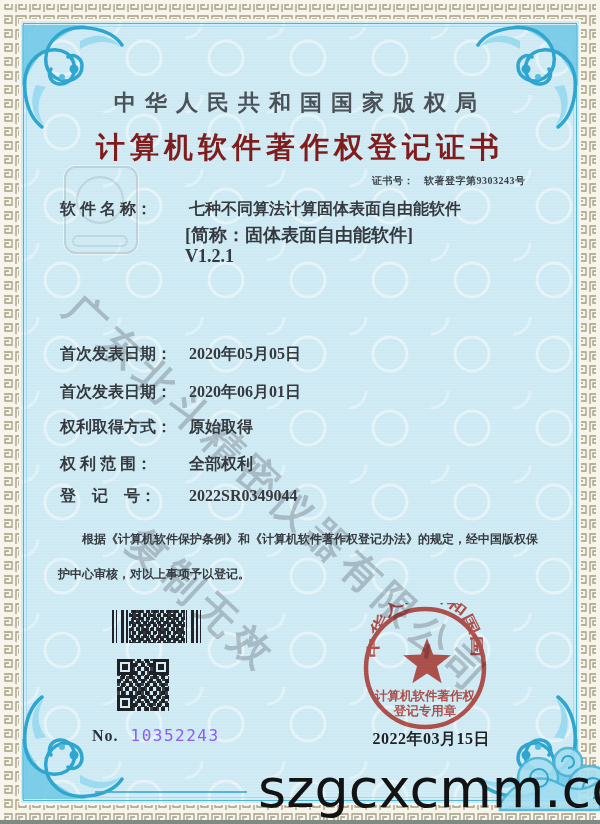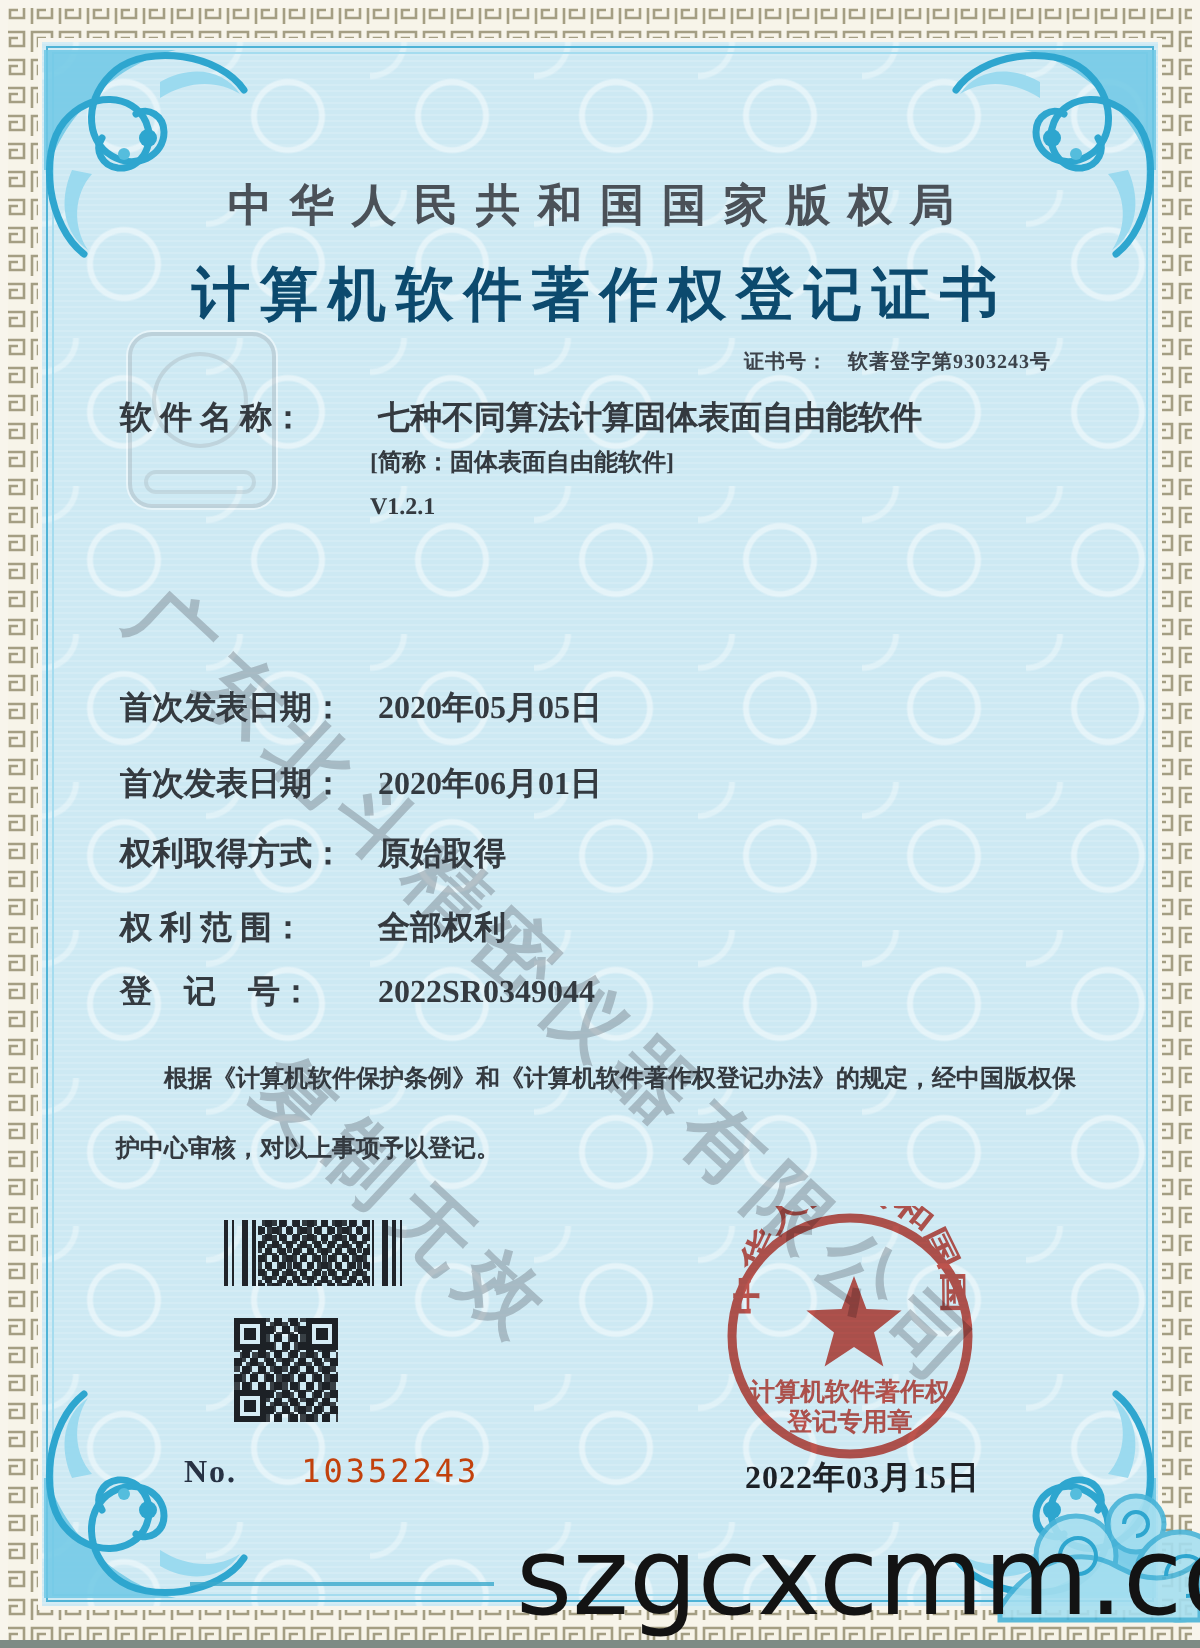--- a/index.html
+++ b/index.html
@@ -22,21 +22,21 @@
   .frame2{position:absolute; inset:26px; border:1px solid #a5dcef; pointer-events:none;}
   .ornaments{position:absolute; inset:0; pointer-events:none;}
   .bottom-edge{position:absolute; left:0; bottom:0; width:100%; height:4px; background:#7d8b85;}
   
   .authority{
     position:absolute; top:88px; left:0; width:100%; text-align:center;
     font-size:22px; font-weight:bold; letter-spacing:9px; color:#4b5158;
   }
   .title{
     position:absolute; top:128px; left:0; width:100%; text-align:center;
-    font-size:29px; font-weight:bold; letter-spacing:5px; color:#0c4a6e;
+    font-size:29px; font-weight:bold; letter-spacing:5px; color:#7f1d1d;
   }
   .certno{
     position:absolute; top:174px; left:372px;
     font-size:10px; font-weight:bold; color:#3c434b; letter-spacing:.5px;
   }
   .certno .gap{display:inline-block;width:10px;}
   
   .emboss{
     position:absolute; left:64px; top:166px; width:74px; height:88px;
     border-radius:12px;
@@ -47,21 +47,21 @@
     box-shadow: inset 0 0 0 2px rgba(160,172,178,.35);
   }
   .emboss .bar{
     position:absolute; left:8px; bottom:7px; width:56px; height:12px; border-radius:6px;
     box-shadow: inset 0 0 0 2px rgba(160,172,178,.3);
   }
   
   .row{position:absolute; left:60px; font-size:16px; font-weight:bold; color:#343a40; white-space:nowrap;}
   .row .lbl{display:inline-block; width:118px;}
   .row .val{display:inline-block; margin-left:7px;text-align:right;}
-  .subline{position:absolute; left:185px; font-size:12px; font-weight:bold; color:#343a40; white-space:nowrap;}
+  .subline{position:absolute; left:185px; font-size:18px; font-weight:bold; color:#343a40; white-space:nowrap;}
   .statement{
     position:absolute; left:58px; top:522px; width:486px;
     font-size:12px; font-weight:bold; color:#343a40;
     line-height:35px; text-indent:2em; word-break:break-all; margin:0;
   }
   
   .wm{
     position:absolute; font-size:40px; font-weight:bold; letter-spacing:7px;
     color:rgba(106,116,126,.40); transform-origin:0 0; transform:rotate(43deg);
     white-space:nowrap; pointer-events:none;
@@ -93,21 +93,21 @@
     content:""; position:absolute; inset:0;
     background:repeating-conic-gradient(rgba(29,33,38,.85) 0 25%, rgba(0,0,0,0) 0 50%);
     background-size:6px 10px; background-position:3px 2px;
   }
   .finder{position:absolute; width:16px; height:16px; border:3px solid #1d2126; background:#d6ecf5; box-sizing:border-box;}
   .finder::after{content:""; position:absolute; inset:2px; background:#1d2126;}
   .finder.tl{left:0; top:0;} .finder.tr{right:0; top:0;} .finder.bl{left:0; bottom:0;}
   
   .serial{position:absolute; left:92px; top:726px; font-size:16px; white-space:nowrap;}
   .serial .no{font-weight:bold; color:#273244; letter-spacing:1px;}
-  .serial .num{font-family:"DejaVu Sans Mono", monospace; color:#c2410c; margin-left:28px; letter-spacing:1.5px;}
+  .serial .num{font-family:"DejaVu Sans Mono", monospace; color:#8b5cf6; margin-left:8px; letter-spacing:1.5px;}
   .seal-date{
     position:absolute; left:362px; top:729px; width:128px; text-align:right;
     font-size:16px; font-weight:bold; color:#1d2126; letter-spacing:.5px;
   }
   
   .seal{position:absolute; left:360px; top:603px; width:130px; height:130px; opacity:.92; mix-blend-mode:multiply;}
   
   .site{
     position:absolute; left:258px; top:757px;
     font-family:"DejaVu Sans", sans-serif; font-size:54px; color:#131313;

